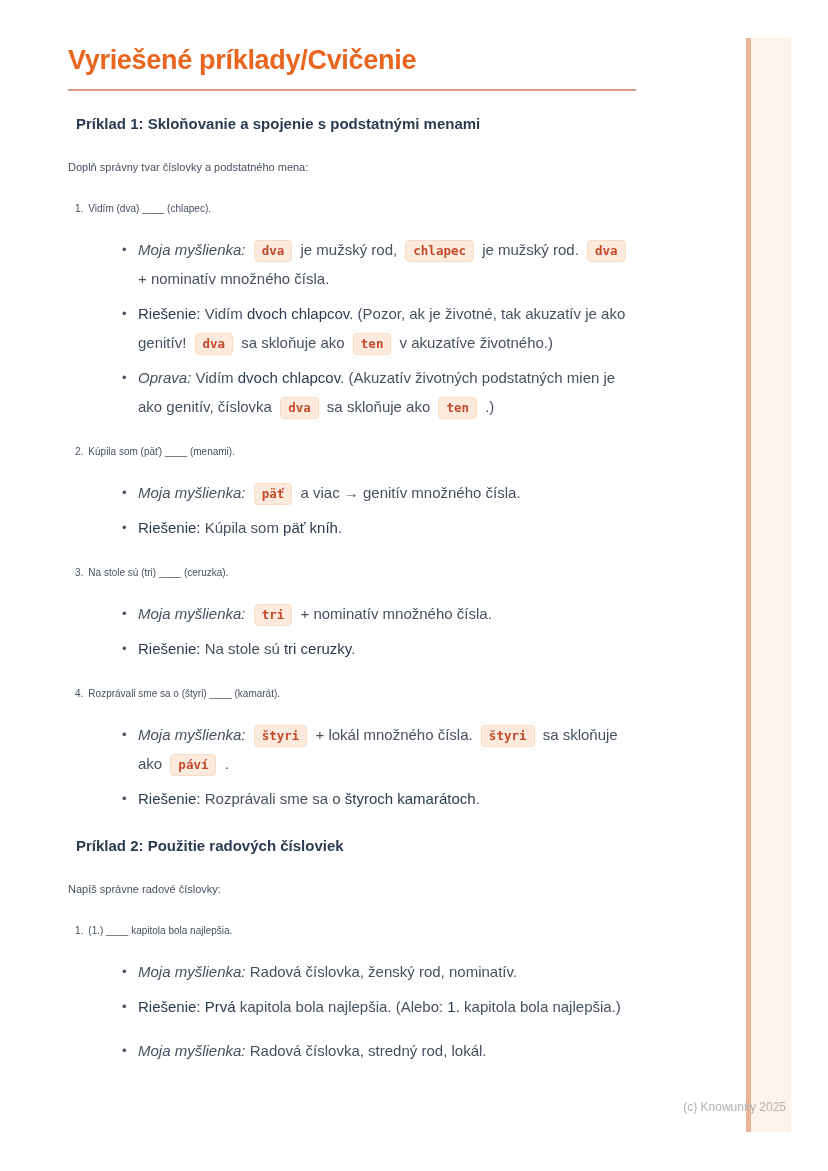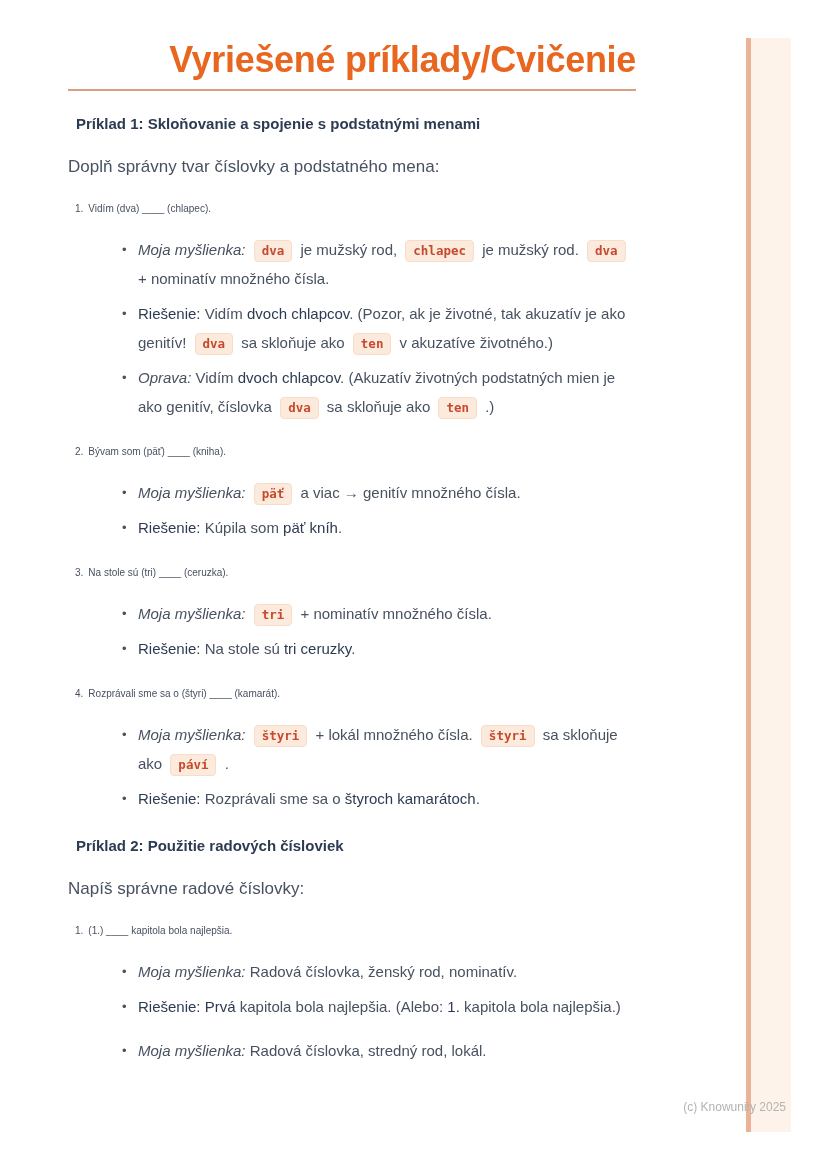--- a/index.html
+++ b/index.html
@@ -29,38 +29,37 @@
     background:var(--stripe_band);
   }
   .stripe-line{
     position:absolute;left:746px;top:38px;width:5px;height:1094px;
     background:var(--stripe_line);
   }
   .content{
     position:absolute;left:68px;top:44px;width:568px;
   }
   h1.doc-title{
-    margin:0;font-size:36px;line-height:32px;font-weight:bold;
+    margin:0;font-size:27px;line-height:32px;font-weight:bold;
     color:var(--accent_orange);
     letter-spacing:-0.3px;
-    text-align:right;
   }
   .doc-divider{
     border:none;border-top:2px solid var(--divider_salmon);
     margin:13px 0 0 0;
   }
   .intro{
     margin:18px 0 0 0;font-size:15px;line-height:22px;
   }
   .section-heading{
     margin:22px 0 0 8px;font-size:15px;line-height:22px;font-weight:bold;
     color:var(--heading_navy);
   }
   .section-lead{
-    margin:21px 0 0 0;font-size:17px;line-height:22px;
+    margin:21px 0 0 0;font-size:11px;line-height:22px;
   }
   .exercise-item{
     margin:20px 0 0 7px;font-size:10px;line-height:22px;
   }
   .item-number{margin-right:5px;}
   ul.bullet-list{
     list-style:none;margin:15px 0 0 0;padding:0 0 0 70px;
   }
   ul.bullet-list li{
     position:relative;font-size:15px;line-height:29px;margin:0;
@@ -105,21 +104,21 @@
     <hr class="doc-divider">
     <div>
         <p class="section-heading">Príklad 1: Skloňovanie a spojenie s podstatnými menami</p>
         <p class="section-lead">Doplň správny tvar číslovky a podstatného mena:</p>
         <p class="exercise-item"><span class="item-number">1.</span><span class="item-text">Vidím (dva) ____ (chlapec).</span></p>
         <ul class="bullet-list">
           <li><span class="i">Moja myšlienka: </span><code class="code-badge">dva</code><span> je mužský rod, </span><code class="code-badge">chlapec</code><span> je mužský rod. </span><code class="code-badge">dva</code><span> + nominatív množného čísla.</span></li>
           <li><span class="b">Riešenie: </span><span>Vidím </span><span class="b">dvoch chlapcov</span><span>. (Pozor, ak je životné, tak akuzatív je ako genitív! </span><code class="code-badge">dva</code><span> sa skloňuje ako </span><code class="code-badge">ten</code><span> v akuzatíve životného.)</span></li>
           <li><span class="i">Oprava: </span><span>Vidím </span><span class="b">dvoch chlapcov</span><span>. (Akuzatív životných podstatných mien je ako genitív, číslovka </span><code class="code-badge">dva</code><span> sa skloňuje ako </span><code class="code-badge">ten</code><span> .)</span></li>
         </ul>
-        <p class="exercise-item"><span class="item-number">2.</span><span class="item-text">Bývam som (päť) ____ (kniha).</span></p>
+        <p class="exercise-item"><span class="item-number">2.</span><span class="item-text">Kúpila som (päť) ____ (menami).</span></p>
         <ul class="bullet-list">
           <li><span class="i">Moja myšlienka: </span><code class="code-badge">päť</code><span> a viac → genitív množného čísla.</span></li>
           <li><span class="b">Riešenie: </span><span>Kúpila som </span><span class="b">päť kníh</span><span>.</span></li>
         </ul>
         <p class="exercise-item"><span class="item-number">3.</span><span class="item-text">Na stole sú (tri) ____ (ceruzka).</span></p>
         <ul class="bullet-list">
           <li><span class="i">Moja myšlienka: </span><code class="code-badge">tri</code><span> + nominatív množného čísla.</span></li>
           <li><span class="b">Riešenie: </span><span>Na stole sú </span><span class="b">tri ceruzky</span><span>.</span></li>
         </ul>
         <p class="exercise-item"><span class="item-number">4.</span><span class="item-text">Rozprávali sme sa o (štyri) ____ (kamarát).</span></p>

